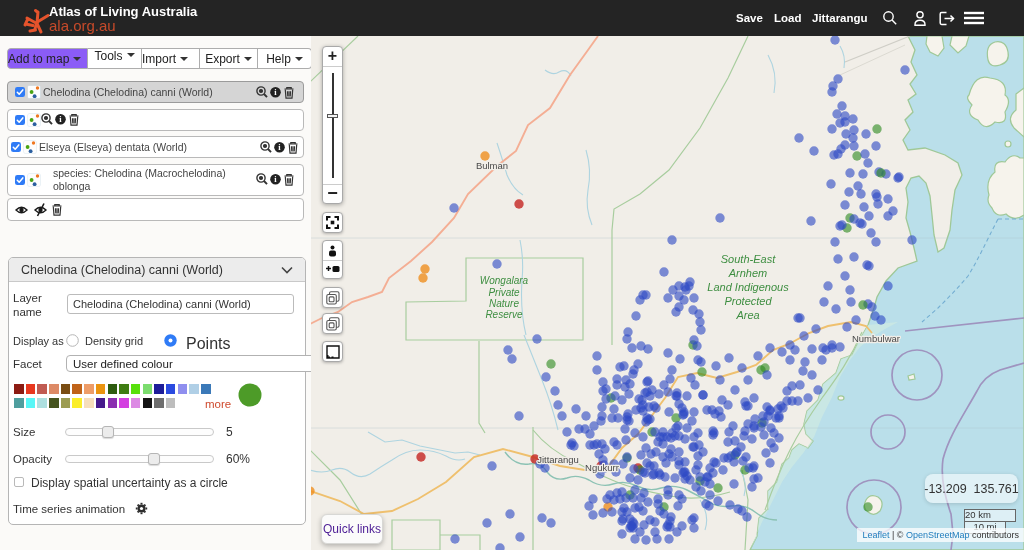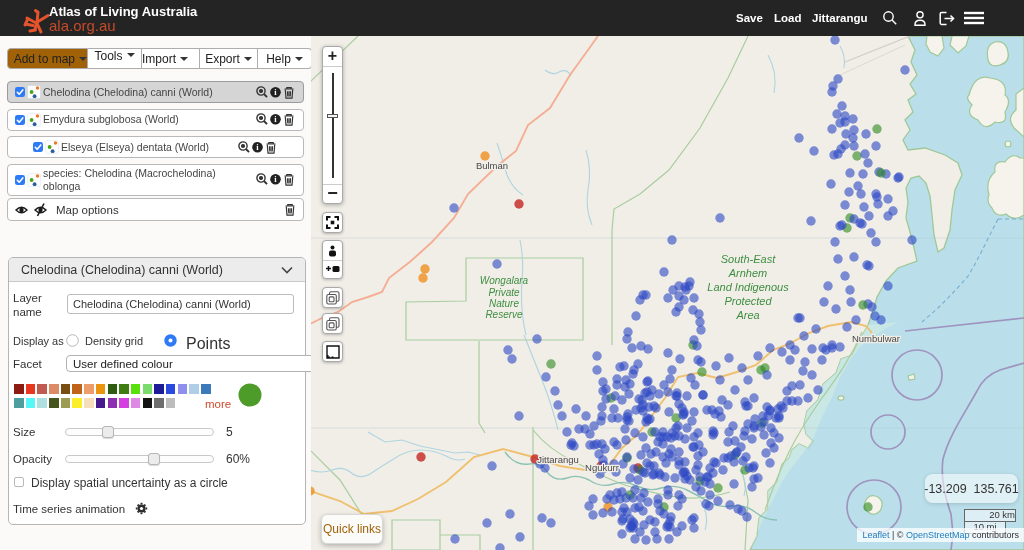--- a/index.html
+++ b/index.html
@@ -39,21 +39,21 @@
  <svg style="position:absolute;left:964px;top:10px" width="20" height="16" viewBox="0 0 20 16">
       <g stroke="#fff" stroke-width="2.4">
         <line x1="0" y1="3" x2="20" y2="3"></line>
         <line x1="0" y1="8" x2="20" y2="8"></line>
         <line x1="0" y1="13" x2="20" y2="13"></line>
       </g>
     </svg>
 </div>
 <div style="position:absolute;left:0;top:36px;width:311px;height:514px;background:#fbfaf8">
 <div style="position:absolute;left:7px;top:12px;display:flex;font-size:12px;color:#222">
-      <div style="width:79px;height:19px;border:1px solid #adadad;border-radius:4px 0 0 4px;background:#a16207;display:flex;align-items:center;justify-content:flex-end">Add to map<span style="border:4px solid transparent;border-top:4.5px solid #333;margin-top:4px;margin-left:4px"></span></div>
+      <div style="width:79px;height:19px;border:1px solid #adadad;border-radius:4px 0 0 4px;background:#8b5cf6;display:flex;align-items:center;justify-content:flex-start">Add to map<span style="border:4px solid transparent;border-top:4.5px solid #333;margin-top:4px;margin-left:4px"></span></div>
       <div style="width:53px;height:19px;border:1px solid #adadad;border-left:none;border-radius:0;background:#fff;display:flex;justify-content:center">Tools<span style="border:4px solid transparent;border-top:4.5px solid #333;margin-top:4px;margin-left:4px"></span></div>
       <div style="width:57px;height:19px;border:1px solid #adadad;border-left:none;border-radius:0;background:#fff;display:flex;align-items:center;">Import<span style="border:4px solid transparent;border-top:4.5px solid #333;margin-top:4px;margin-left:4px"></span></div>
       <div style="width:57px;height:19px;border:1px solid #adadad;border-left:none;border-radius:0;background:#fff;display:flex;align-items:center;justify-content:center">Export<span style="border:4px solid transparent;border-top:4.5px solid #333;margin-top:4px;margin-left:4px"></span></div>
       <div style="width:53px;height:19px;border:1px solid #adadad;border-left:none;border-radius:0 4px 4px 0;background:#fff;display:flex;align-items:center;justify-content:center">Help<span style="border:4px solid transparent;border-top:4.5px solid #333;margin-top:4px;margin-left:4px"></span></div>
     </div>
 <div style="position:absolute;left:7px;top:45px;width:297px;height:22px;background:#d5d5d5;border:1px solid #9b9b9b;border-radius:4px;display:flex;align-items:center;padding:0 6px;box-sizing:border-box">
 <span style="margin-left:1px;display:flex">
         <svg width="10" height="10" viewBox="0 0 10 10" style="flex:none">
           <rect width="10" height="10" rx="2.3" fill="#2f7bf6"></rect>
           <path d="M2.3,5.2 L4.2,7.2 L7.8,2.9" stroke="#fff" stroke-width="1.5" fill="none" stroke-linecap="round" stroke-linejoin="round"></path>
@@ -90,38 +90,37 @@
           <path d="M2.3,5.2 L4.2,7.2 L7.8,2.9" stroke="#fff" stroke-width="1.5" fill="none" stroke-linecap="round" stroke-linejoin="round"></path>
         </svg>
       </span>
       <span style="margin-left:3px;display:flex">
         <svg width="12" height="12" viewBox="0 0 12 12" style="flex:none;background:#fdfdfd;border-radius:1px;box-shadow:0 0 0 0.5px #d8e6ee">
 <circle cx="9.5" cy="2" r="1.7" fill="#f07822"></circle>
           <circle cx="3.6" cy="6" r="1.9" fill="#48a412"></circle>
           <circle cx="6.6" cy="10.2" r="1.9" fill="#2b5fa0"></circle>
         </svg>
       </span>
-<span style="margin-left:3px;font-size:10.5px;color:#444;line-height:13px;flex:1">Emydura subglobosa (World)</span>
 <svg width="42" height="15" viewBox="0 0 42 15" style="flex:none">
 <g stroke="#333" fill="none" stroke-width="1.4">
 <circle cx="6" cy="6" r="4.1"></circle>
           <circle cx="6" cy="6" r="1.4" fill="#333"></circle>
 <line x1="9" y1="9" x2="12" y2="12.2" stroke-width="1.9"></line>
 </g>
 <circle cx="20.5" cy="7.2" r="5.3" fill="#222"></circle>
 <text x="20.5" y="10.4" font-size="8.5" font-weight="bold" fill="#fff" text-anchor="middle" font-family="Liberation Serif">i</text>
 <g stroke="#333" fill="none" stroke-width="1.2">
 <path d="M29.5,4 h9 M31.8,4 v-1.4 h4.4 v1.4 M30.3,4.8 l0.7,8.4 h6 l0.7,-8.4"></path>
 <line x1="32.5" y1="6.3" x2="32.8" y2="11.4"></line>
           <line x1="34" y1="6.3" x2="34" y2="11.4"></line>
           <line x1="35.5" y1="6.3" x2="35.2" y2="11.4"></line>
 </g>
       </svg>
     </div>
-    <div style="position:absolute;left:7px;top:100px;width:297px;height:22px;background:#fff;border:1px solid #b9b9b9;border-radius:4px;display:flex;align-items:center;padding:0 24px;box-sizing:border-box">
+    <div style="position:absolute;left:7px;top:100px;width:297px;height:22px;background:#fff;border:1px solid #b9b9b9;border-radius:4px;display:flex;align-items:center;padding:0 2px;box-sizing:border-box">
 <span style="margin-left:1px;display:flex">
         <svg width="10" height="10" viewBox="0 0 10 10" style="flex:none">
           <rect width="10" height="10" rx="2.3" fill="#2f7bf6"></rect>
           <path d="M2.3,5.2 L4.2,7.2 L7.8,2.9" stroke="#fff" stroke-width="1.5" fill="none" stroke-linecap="round" stroke-linejoin="round"></path>
         </svg>
       </span>
       <span style="margin-left:3px;display:flex">
         <svg width="12" height="12" viewBox="0 0 12 12" style="flex:none;background:#fdfdfd;border-radius:1px;box-shadow:0 0 0 0.5px #d8e6ee">
 <circle cx="9.5" cy="2" r="1.7" fill="#f07822"></circle>
           <circle cx="3.6" cy="6" r="1.9" fill="#48a412"></circle>
@@ -152,21 +151,21 @@
           <path d="M2.3,5.2 L4.2,7.2 L7.8,2.9" stroke="#fff" stroke-width="1.5" fill="none" stroke-linecap="round" stroke-linejoin="round"></path>
         </svg>
       </span>
       <span style="margin-left:3px;display:flex">
         <svg width="12" height="12" viewBox="0 0 12 12" style="flex:none;background:#fdfdfd;border-radius:1px;box-shadow:0 0 0 0.5px #d8e6ee">
 <circle cx="9.5" cy="2" r="1.7" fill="#f07822"></circle>
           <circle cx="3.6" cy="6" r="1.9" fill="#48a412"></circle>
           <circle cx="6.6" cy="10.2" r="1.9" fill="#2b5fa0"></circle>
         </svg>
       </span>
-<span style="margin-left:3px;font-size:10.5px;color:#444;line-height:13px;flex:1">species: Chelodina (Macrochelodina)<br>oblonga</span>
+<span style="margin-left:13px;font-size:10.5px;color:#444;line-height:13px;flex:1">species: Chelodina (Macrochelodina)<br>oblonga</span>
 <svg width="42" height="15" viewBox="0 0 42 15" style="flex:none">
 <g stroke="#333" fill="none" stroke-width="1.4">
 <circle cx="6" cy="6" r="4.1"></circle>
           <circle cx="6" cy="6" r="1.4" fill="#333"></circle>
 <line x1="9" y1="9" x2="12" y2="12.2" stroke-width="1.9"></line>
 </g>
 <circle cx="20.5" cy="7.2" r="5.3" fill="#222"></circle>
 <text x="20.5" y="10.4" font-size="8.5" font-weight="bold" fill="#fff" text-anchor="middle" font-family="Liberation Serif">i</text>
 <g stroke="#333" fill="none" stroke-width="1.2">
 <path d="M29.5,4 h9 M31.8,4 v-1.4 h4.4 v1.4 M30.3,4.8 l0.7,8.4 h6 l0.7,-8.4"></path>
@@ -179,21 +178,20 @@
 <div style="position:absolute;left:7px;top:162px;width:297px;height:23px;background:#fff;border:1px solid #b9b9b9;border-radius:4px;display:flex;align-items:center;padding:0 6px;box-sizing:border-box">
 <span style="display:flex;margin-left:1px">
         <svg width="36" height="14" viewBox="0 0 36 14" style="flex:none">
 <path d="M1,7 Q6.5,1.5 12,7 Q6.5,12.5 1,7 Z" fill="none" stroke="#1a1a1a" stroke-width="1.4"></path>
           <circle cx="6.5" cy="7" r="2.2" fill="#1a1a1a"></circle>
 <path d="M20,7 Q25.5,1.5 31,7 Q25.5,12.5 20,7 Z" fill="none" stroke="#1a1a1a" stroke-width="1.4"></path>
           <circle cx="25.5" cy="7" r="2.2" fill="#1a1a1a"></circle>
 <line x1="22.5" y1="13" x2="29" y2="0.5" stroke="#1a1a1a" stroke-width="1.6"></line>
         </svg>
       </span>
-<span style="margin-left:5px;font-size:11.5px;color:#333;flex:1">Map options</span>
 <svg width="13" height="15" viewBox="33 0 13 15">
         <g stroke="#333" fill="none" stroke-width="1.2">
 <path d="M34.5,4 h9 M36.8,4 v-1.4 h4.4 v1.4 M35.3,4.8 l0.7,8.4 h6 l0.7,-8.4"></path>
 <line x1="37.5" y1="6.3" x2="37.8" y2="11.4"></line>
           <line x1="39" y1="6.3" x2="39" y2="11.4"></line>
           <line x1="40.5" y1="6.3" x2="40.2" y2="11.4"></line>
 </g>
       </svg>
     </div>
 <div style="position:absolute;left:8px;top:221px;width:298px;height:268px;background:#fff;border:1px solid #b5b5b5;border-radius:5px;box-sizing:border-box">
@@ -884,19 +882,19 @@
 <rect x="3.2" y="5.9" width="4.8" height="4.8" rx="1"></rect>
         </g>
       </svg>
     </div>
 <div class="mapbtn" style="top:305px;height:21px;display:flex;align-items:center;justify-content:center">
       <svg width="14" height="14" viewBox="0 0 14 14">
         <path d="M1,13 V1 H13 V13 Z" fill="none" stroke="#111" stroke-width="1.4"></path>
 <path d="M1,13 h3 v-1.5 h-1.5 V10 H1 Z M5.5,13 h2 v-1.5 h-2 Z" fill="#111"></path>
       </svg>
     </div>
-<div style="position:absolute;left:10px;top:478px;width:60px;height:28px;background:#fbfbfa;border:1px solid #d8d8d5;border-radius:6px;box-shadow:0 2px 5px rgba(0,0,0,0.25);font-size:12px;color:#a16207;display:flex;align-items:center;justify-content:center">Quick links</div>
+<div style="position:absolute;left:10px;top:478px;width:60px;height:28px;background:#fbfbfa;border:1px solid #d8d8d5;border-radius:6px;box-shadow:0 2px 5px rgba(0,0,0,0.25);font-size:12px;color:#4c1d95;display:flex;align-items:center;justify-content:center">Quick links</div>
 <div style="position:absolute;left:614px;top:438px;width:93px;height:29px;background:rgba(255,255,255,0.55);border-radius:8px;font-size:12.5px;color:#333;display:flex;align-items:center;justify-content:center;box-shadow:0 1px 4px rgba(0,0,0,0.15)">-13.209&nbsp;&nbsp;135.761</div>
-<div style="position:absolute;left:653px;top:473px;width:52px;height:13px;background:rgba(255,255,255,0.5);border:1.5px solid #666;box-sizing:border-box;font-size:9.5px;color:#333;line-height:10px;text-align:right">20 km</div>
+<div style="position:absolute;left:653px;top:473px;width:52px;height:13px;background:rgba(255,255,255,0.5);border:1.5px solid #666;box-sizing:border-box;font-size:9.5px;color:#333;line-height:10px;text-align:left">20 km</div>
 <div style="position:absolute;left:653px;top:486px;width:42px;height:12px;background:rgba(255,255,255,0.5);border:1.5px solid #666;border-top:none;box-sizing:border-box;font-size:9.5px;color:#333;line-height:9px;text-align:center">10 mi</div>
 <div style="position:absolute;right:0;bottom:8px;background:rgba(255,255,255,0.75);font-size:9px;color:#333;padding:2px 5px">
 <span style="color:#1f7dbd">Leaflet</span> | © <span style="color:#1f7dbd">OpenStreetMap</span> contributors</div>
 
 </div>
 </body></html>

